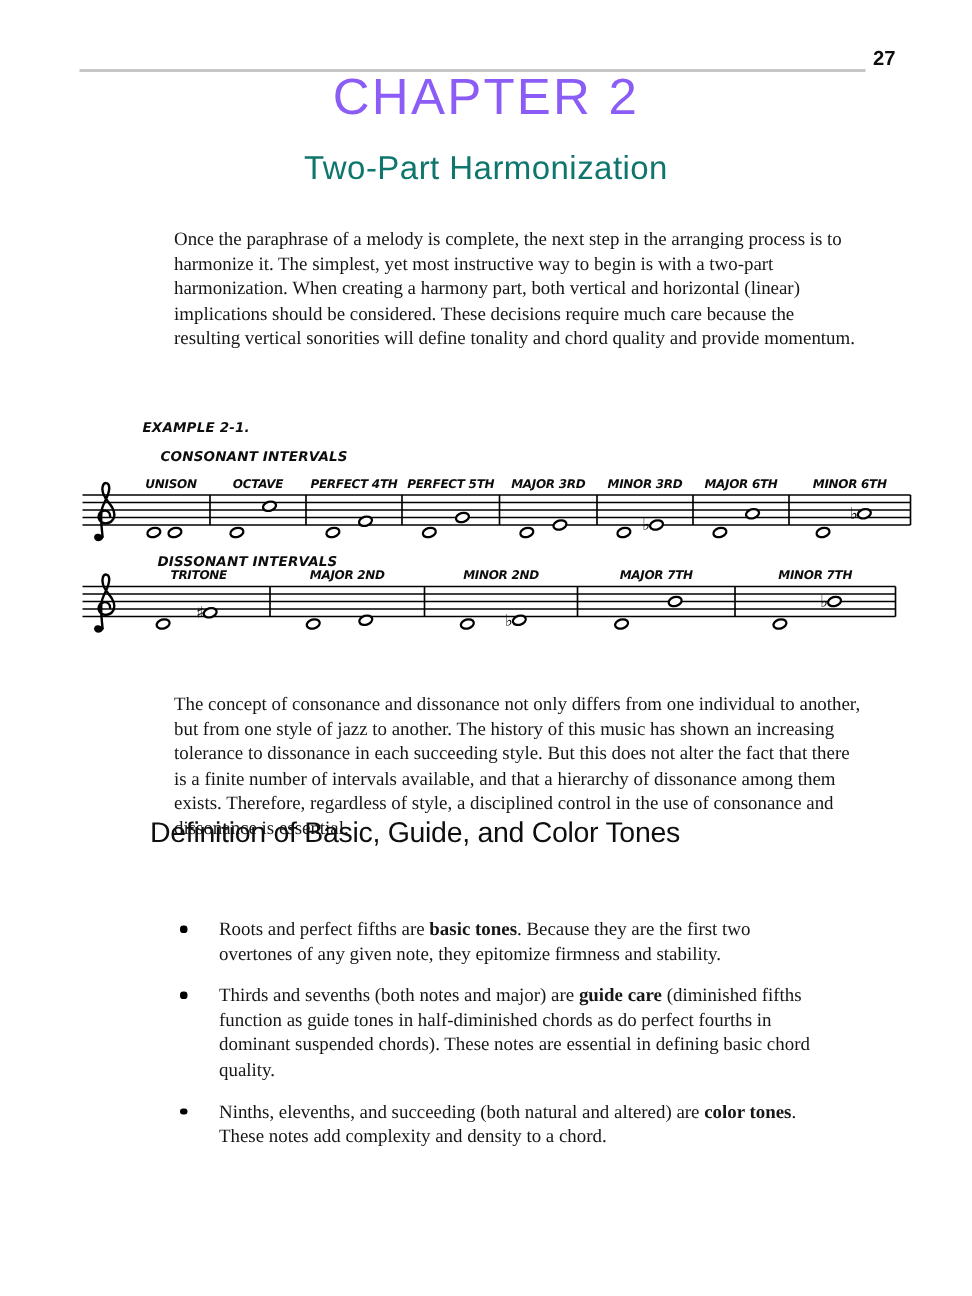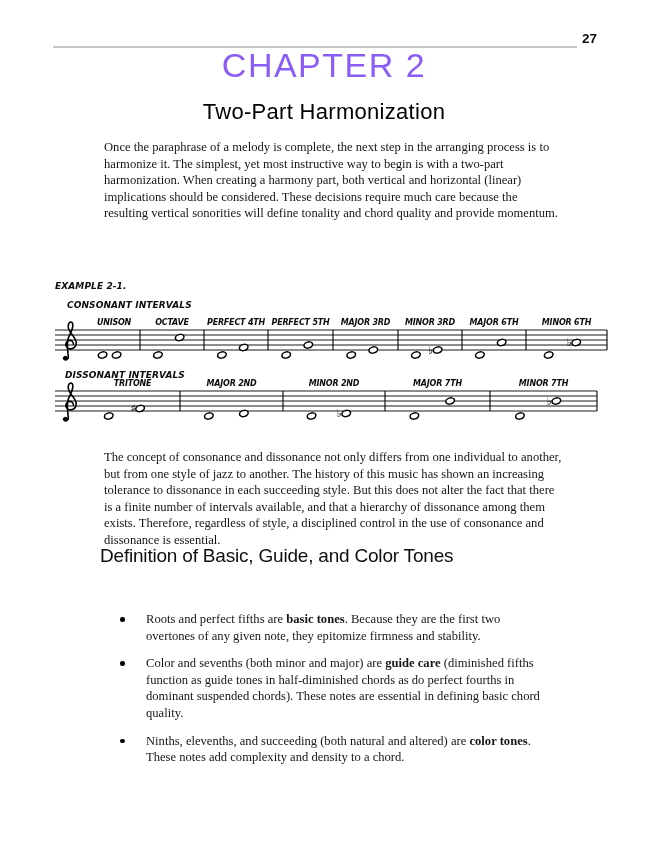--- a/index.html
+++ b/index.html
@@ -4,24 +4,24 @@
 <style>
   html,body{margin:0;padding:0;background:#ffffff;}
   .page{position:relative;width:648px;height:800px;background:#fff;overflow:hidden;
         font-family:"Liberation Serif",serif;color:#141414;}
   .abs{position:absolute;}
   .rule{top:46px;left:53px;width:524px;height:2px;background:#c6c6c6;}
   .pagenum{top:31px;right:51px;font:bold 13.5px "Liberation Sans",sans-serif;color:#0e0e0e;}
   .chapter{top:46px;left:0;width:100%;text-align:center;
            font:400 34px "Liberation Sans",sans-serif;letter-spacing:1.5px;color:#8b5cf6;}
   .subtitle{top:99px;left:0;width:100%;text-align:center;
-           font:400 22px "Liberation Sans",sans-serif;letter-spacing:0.3px;color:#000000;}
-  .body{left:100px;width:458px;margin:4px;font-size:12.6px;line-height:16.6px;text-align:left;color:#161616;font-family:Liberation Serif, serif;}
+           font:400 22px "Liberation Sans",sans-serif;letter-spacing:0.3px;color:#0f766e;}
+  .body{left:100px;width:458px;margin:16px;font-size:12.6px;line-height:16.6px;text-align:left;color:#161616;font-family:Liberation Serif, serif;}
   .p1{top:135px;} .p2{top:221px;} .p3{top:445px;} .intro{top:575px;}
-  .music{font:italic bold 9px "DejaVu Sans",sans-serif;letter-spacing:0.1px;color:#0d0d0d;white-space:nowrap;}
+  .music{font:italic bold 9px "DejaVu Sans",sans-serif;letter-spacing:0.1px;color:#0d0d0d;white-space:nowrap;margin-left:40px;}
   .ex-label{top:281px;left:55px;}
   .stave-title1{top:300px;left:67px;}
   .stave-title2{top:370px;left:65px;}
   svg.stave{position:absolute;left:0;width:648px;height:64px;overflow:visible;}
   #stave1{top:308px;} #stave2{top:369px;}
   .mlabel{font:italic bold 8px "DejaVu Sans",sans-serif;letter-spacing:-0.2px;fill:#0d0d0d;}
   .acc{font:11px "DejaVu Sans",sans-serif;fill:#000;font-weight:bold;}
   .heading{top:545px;left:100px;font:400 19px "Liberation Sans",sans-serif;letter-spacing:-0.2px;color:#0f0f0f;}
   .bullets{top:611px;left:100px;width:458px;}
   .bullet{position:relative;padding-left:46px;margin:0 15px 11px 0;font-size:12.6px;line-height:16.6px;color:#161616;}
@@ -124,20 +124,20 @@
 
   <p class="abs body p3">The concept of consonance and dissonance not only differs from one individual to another, but from one style of jazz to another. The history of this music has shown an increasing tolerance to dissonance in each succeeding style. But this does not alter the fact that there is a finite number of intervals available, and that a hierarchy of dissonance among them exists. Therefore, regardless of style, a disciplined control in the use of consonance and dissonance is essential.</p>
 
   <h2 class="abs heading" style="margin:0;">Definition of Basic, Guide, and Color Tones</h2>
 
   <div class="abs bullets">
     <div class="bullet">
       <span class="dot"></span><span>Roots and perfect fifths are </span><b>basic tones</b><span>. Because they are the first two overtones of any given note, they epitomize firmness and stability.</span>
     </div>
     <div class="bullet">
-      <span class="dot"></span><span>Color and sevenths (both minor and major) are </span><b>guide care</b><span> (diminished fifths function as guide tones in half-diminished chords as do perfect fourths in dominant suspended chords). These notes are essential in defining basic chord quality.</span>
+      <span class="dot"></span><span>Thirds and sevenths (both notes and major) are </span><b>guide care</b><span> (diminished fifths function as guide tones in half-diminished chords as do perfect fourths in dominant suspended chords). These notes are essential in defining basic chord quality.</span>
     </div>
     <div class="bullet">
       <span class="dot"></span><span>Ninths, elevenths, and succeeding (both natural and altered) are </span><b>color tones</b><span>. These notes add complexity and density to a chord.</span>
     </div>
   </div>
 
 </div>
 
 </body></html>

